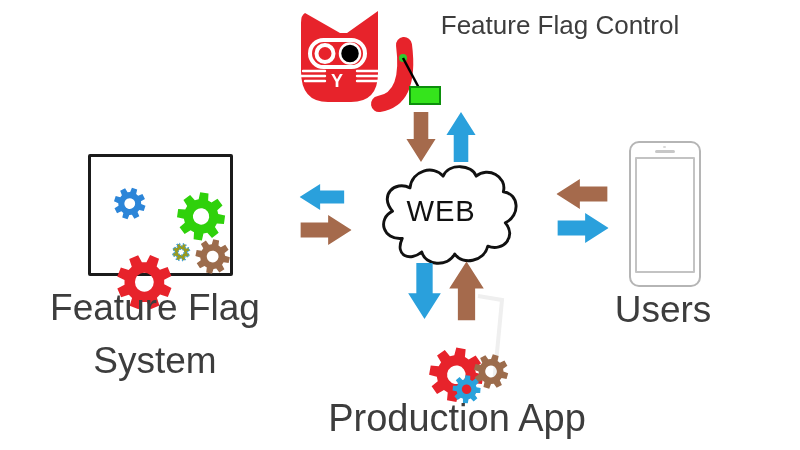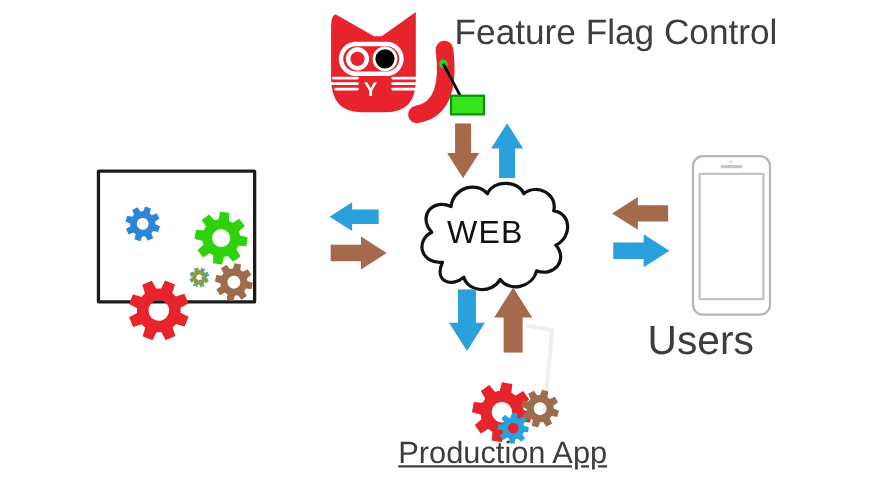--- a/index.html
+++ b/index.html
@@ -3,22 +3,22 @@
 <meta charset="utf-8">
 <style>
   html,body{margin:0;padding:0;background:#fff;}
   #stage{
     position:relative;width:800px;height:450px;background:#ffffff;overflow:hidden;
     font-family:"Liberation Sans", sans-serif;color:#3d3d3d;
   }
   .abs{position:absolute;}
   .label{color:#3d3d3d;text-align:center;line-height:1.42;}
   .label-big{font-size:37px;}
-  .label-mid{font-size:28px;text-decoration:underline;}
-  .label-ctl{font-size:32px;line-height:1.36;}
+  .label-mid{font-size:38px;}
+  .label-ctl{font-size:26px;line-height:1.36;}
   .line{display:block;}
   .flip-h{transform:scaleX(-1);}
   .flip-v{transform:scaleY(-1);}
   #gears-box{
     left:88px;top:154px;width:145px;height:122px;
     border:3px solid #1b1b1b;border-radius:2px;background:#fff;box-sizing:border-box;
   }
   #phone{
     left:629px;top:141px;width:72px;height:146px;border:2px solid #b5b5b5;
     border-radius:10px;background:#fff;box-sizing:border-box;
@@ -106,34 +106,38 @@
   <svg class="abs" style="left:97px;top:212px;width:61px;height:61px" viewBox="-55 -55 110 110">
     <use href="#gear" transform="rotate(22)" fill="#e7232b"></use>
   </svg>
   <svg class="abs" style="left:179px;top:215px;width:38px;height:38px" viewBox="-55 -55 110 110">
     <use href="#gear" transform="rotate(12)" fill="#9c6c4c"></use>
   </svg>
   <svg class="abs" style="left:167px;top:230px;width:19px;height:19px" viewBox="-55 -55 110 110">
     <use href="#gear" stroke-width="7" stroke-dasharray="9 8" transform="rotate(25)" fill="#9a9a1e" stroke="#3fa0dc"></use>
   </svg>
 
+  <div class="abs label label-big" style="left:15px;top:282px;width:280px">
+    <span class="line">Feature Flag</span>
+    <span class="line">System</span>
+  </div>
 
   <svg class="abs flip-h" style="left:544px;top:178px;width:76px;height:32px" viewBox="0 0 48 30">
     <use href="#arr-h" fill="#a56a4c"></use>
   </svg>
   <svg class="abs" style="left:543px;top:212px;width:80px;height:32px" viewBox="0 0 48 30">
     <use href="#arr-h" fill="#2aa0dc"></use>
   </svg>
 
   <div class="abs" id="phone">
     <div class="abs" id="phone-camera"></div>
     <div class="abs" id="phone-speaker"></div>
     <div class="abs" id="phone-screen"></div>
   </div>
-  <div class="abs label label-big" style="left:537px;top:284px;width:200px">Users</div>
+  <div class="abs label label-big" style="left:563px;top:284px;width:200px">Users</div>
 
   <svg class="abs" style="left:407px;top:261px;width:35px;height:60px" viewBox="0 0 30 48">
     <use href="#arr-v" fill="#2aa0dc"></use>
   </svg>
   <svg class="abs flip-v" style="left:448px;top:260px;width:37px;height:62px" viewBox="0 0 30 48">
     <use href="#arr-v" fill="#a56a4c"></use>
   </svg>
 
   <svg class="abs" style="left:460px;top:285px;width:60px;height:110px" viewBox="0 0 60 110">
     <polyline points="18,11 42,15 34,99" fill="none" stroke="#efefef" stroke-width="4"></polyline>

